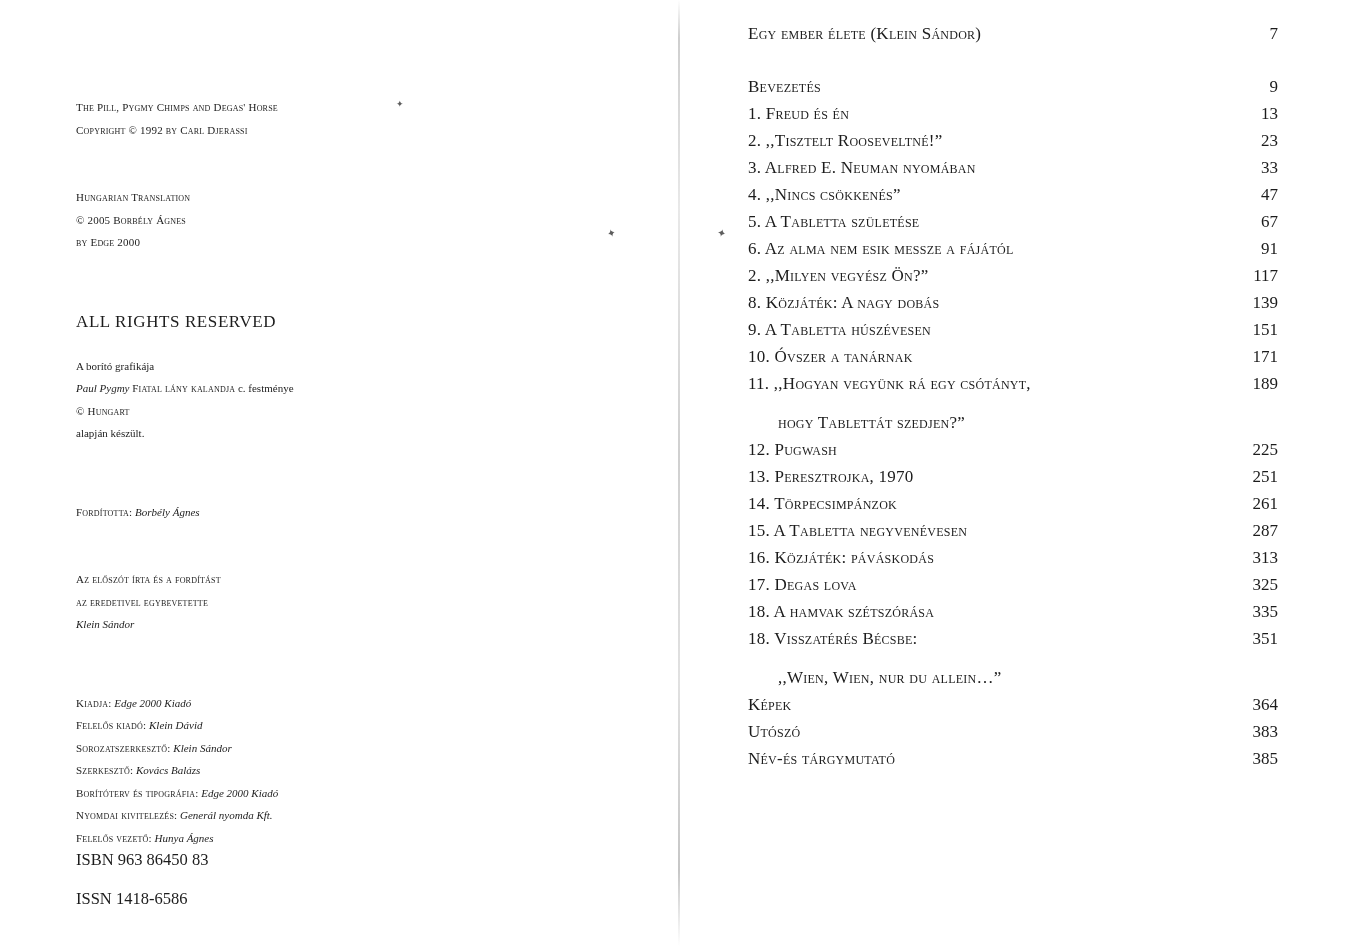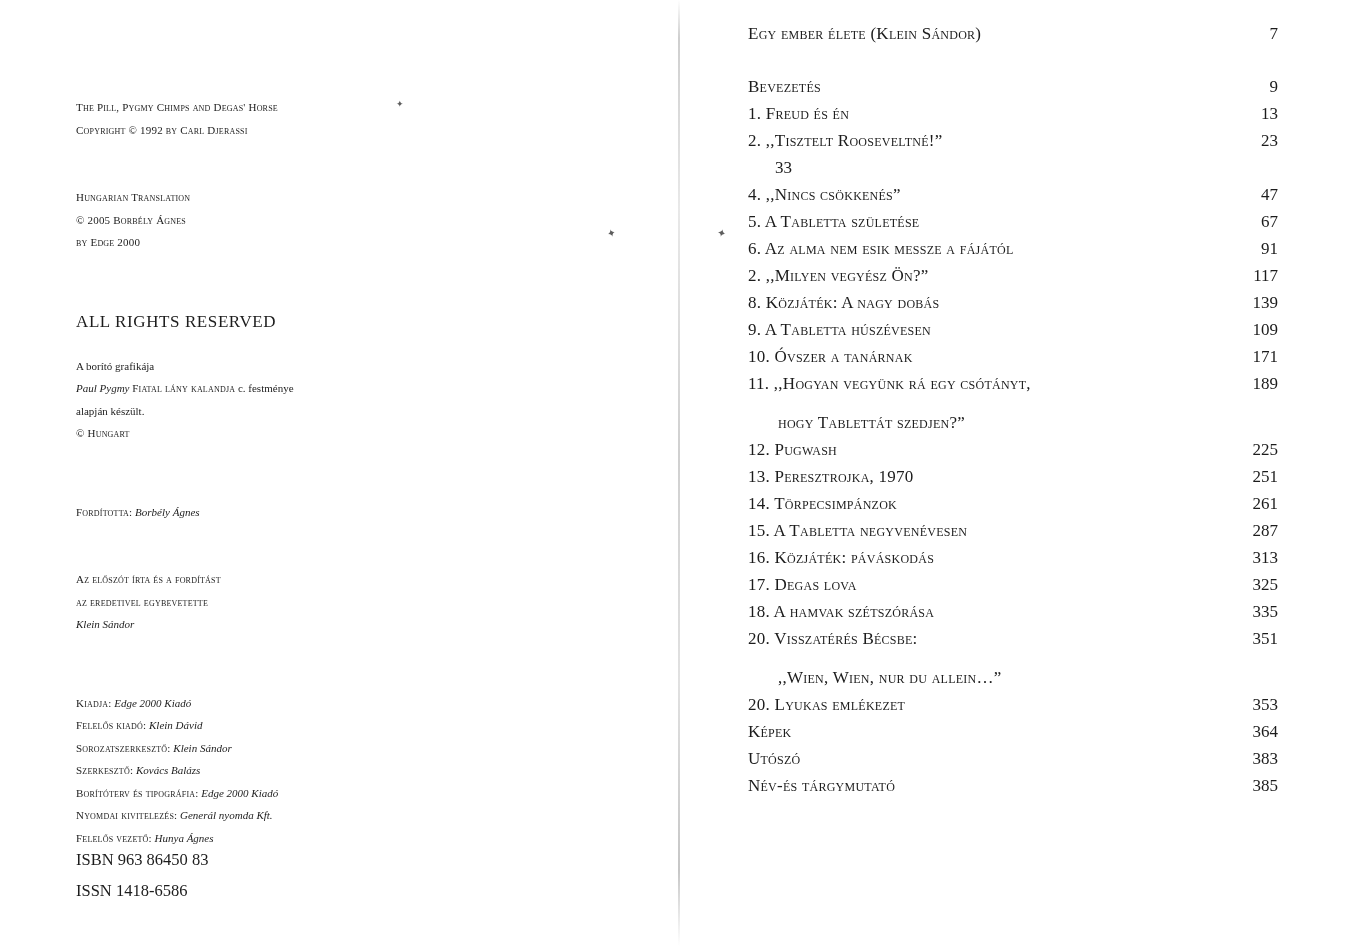--- a/index.html
+++ b/index.html
@@ -83,21 +83,21 @@
     line-height: 23px;
     letter-spacing: 0.6px;
   }
   .isbn-line {
     font-size: 16.5px;
     line-height: 22.5px;
   }
   .issn-line {
     font-size: 16.5px;
     line-height: 22.5px;
-    margin-top: 8px;
+    margin-top: 16px;
   }
 
   
   .right-page {
     position: absolute;
     left: 678px; top: 0;
     width: 671px; height: 944px;
   }
   .toc {
     position: absolute;
@@ -159,22 +159,22 @@
 
       <div class="gap-xl"></div>
 
       <div class="line caps-title">ALL RIGHTS RESERVED</div>
 
       <div class="gap-sm"></div>
 
       <div class="block">
         <div class="line">A borító grafikája</div>
         <div class="line"><span class="it">Paul Pygmy</span> <span class="sc">Fiatal lány kalandja</span> <span>c. festménye</span></div>
+        <div class="line sc">© Hungart</div>
         <div class="line">alapján készült.</div>
-        <div class="line sc">© Hungart</div>
       </div>
 
       <div class="gap-xl"></div>
 
       <div class="line"><span class="sc">Fordította:</span> <span class="it">Borbély Ágnes</span></div>
 
       <div class="gap-lg"></div>
 
       <div class="block">
         <div class="line sc">Az előszót írta és a fordítást</div>
@@ -217,20 +217,21 @@
       </div>
       <div class="toc-row">
         <span class="toc-label">1. Freud és én</span>
         <span class="toc-page">13</span>
       </div>
       <div class="toc-row">
         <span class="toc-label">2. ,,Tisztelt Rooseveltné!”</span>
         <span class="toc-page">23</span>
       </div>
       <div class="toc-row">
+        <span class="toc-label">3. Alfred E. Neuman nyomában</span>
         <span class="toc-page">33</span>
       </div>
       <div class="toc-row">
         <span class="toc-label">4. ,,Nincs csökkenés”</span>
         <span class="toc-page">47</span>
       </div>
       <div class="toc-row">
         <span class="toc-label">5. A Tabletta születése</span>
         <span class="toc-page">67</span>
       </div>
@@ -241,21 +242,21 @@
       <div class="toc-row">
         <span class="toc-label">2. ,,Milyen vegyész Ön?”</span>
         <span class="toc-page">117</span>
       </div>
       <div class="toc-row">
         <span class="toc-label">8. Közjáték: A nagy dobás</span>
         <span class="toc-page">139</span>
       </div>
       <div class="toc-row">
         <span class="toc-label">9. A Tabletta húszévesen</span>
-        <span class="toc-page">109</span>
+        <span class="toc-page">151</span>
       </div>
       <div class="toc-row">
         <span class="toc-label">10. Óvszer a tanárnak</span>
         <span class="toc-page">171</span>
       </div>
 
       <div class="toc-row">
         <span class="toc-label">11. ,,Hogyan vegyünk rá egy csótányt,</span>
         <span class="toc-page">189</span>
       </div>
@@ -284,29 +285,25 @@
       <div class="toc-row">
         <span class="toc-label">17. Degas lova</span>
         <span class="toc-page">325</span>
       </div>
       <div class="toc-row">
         <span class="toc-label">18. A hamvak szétszórása</span>
         <span class="toc-page">335</span>
       </div>
 
       <div class="toc-row">
-        <span class="toc-label">20. Visszatérés Bécsbe:</span>
+        <span class="toc-label">18. Visszatérés Bécsbe:</span>
         <span class="toc-page">351</span>
       </div>
       <div class="toc-cont">,,Wien, Wien, nur du allein…”</div>
 
-      <div class="toc-row">
-        <span class="toc-label">20. Lyukas emlékezet</span>
-        <span class="toc-page">353</span>
-      </div>
       <div class="toc-row">
         <span class="toc-label">Képek</span>
         <span class="toc-page">364</span>
       </div>
       <div class="toc-row">
         <span class="toc-label">Utószó</span>
         <span class="toc-page">383</span>
       </div>
       <div class="toc-row">
         <span class="toc-label">Név-és tárgymutató</span>

